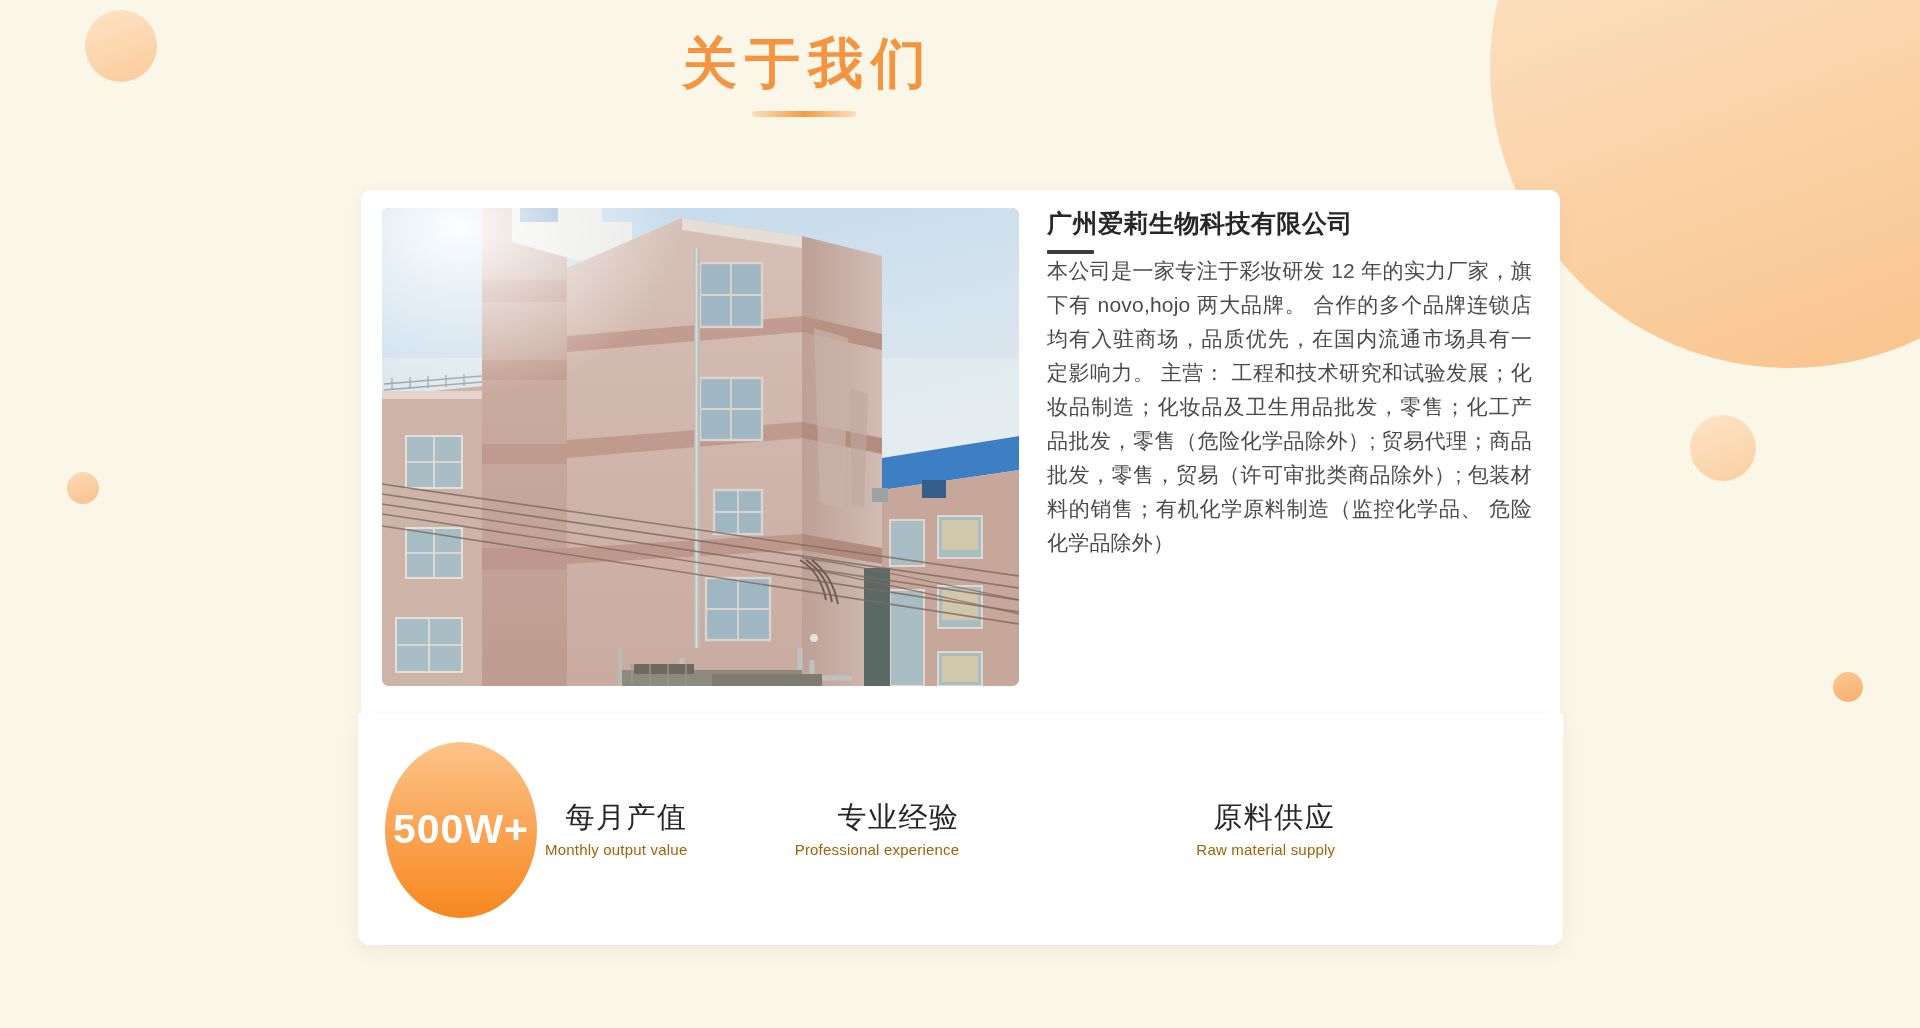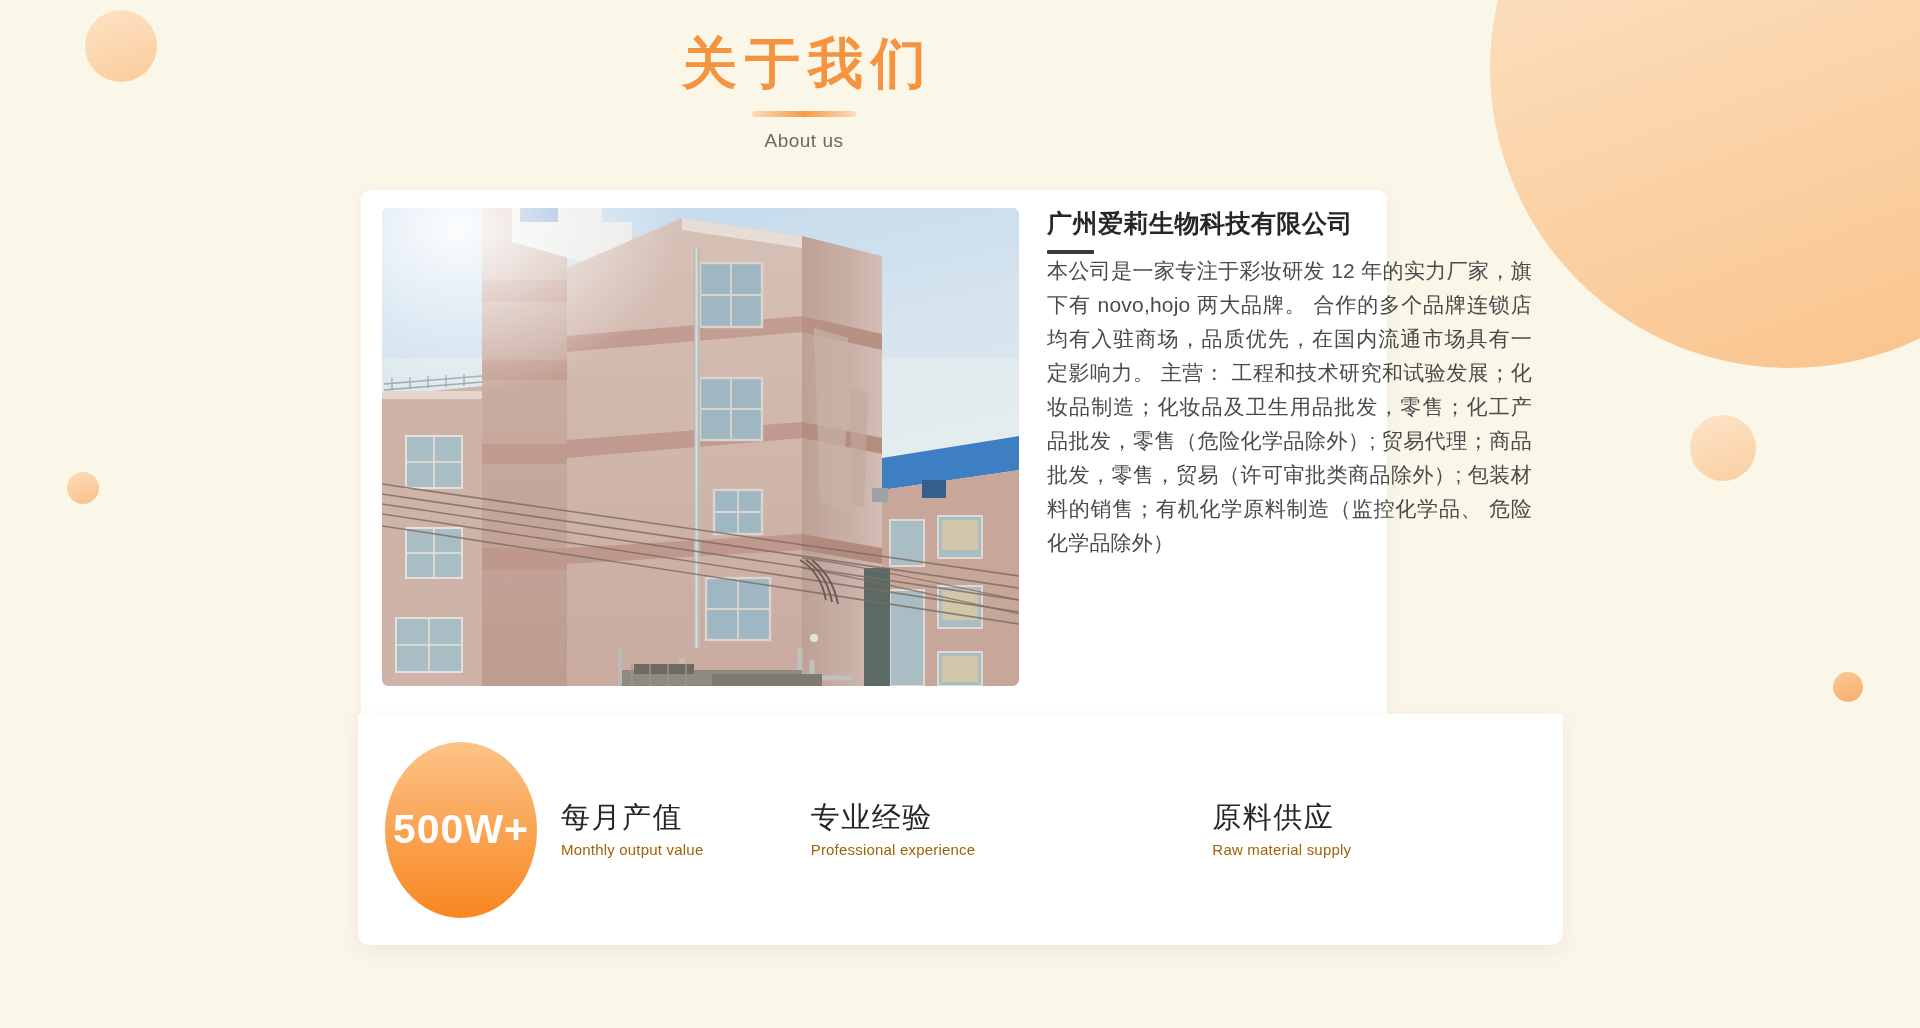--- a/index.html
+++ b/index.html
@@ -33,21 +33,21 @@
   #title-underline {
     width:104px; height:6px; margin:20px auto 0; border-radius:3px;
     background:linear-gradient(90deg,#FCDDBE 0%,#F79B45 50%,#FCDDBE 100%);
   }
   #page-subtitle {
     margin-top:13px; font-size:19px; color:#6A6A6A; letter-spacing:.5px;
   }
 
   
   #info-card {
-    position:absolute; left:361px; top:190px; width:1026px; height:528px;
+    position:absolute; left:361px; top:190px; width:1199px; height:528px;
     background:#FFFFFF; border-radius:10px 10px 0 0;
     box-shadow:0 2px 14px rgba(150,130,100,.07);
   }
 
   
   #company-photo {
     position:absolute; left:21px; top:18px; width:637px; height:478px;
     border-radius:7px; overflow:hidden; background:#CBBDBB;
   }
   #company-photo svg { display:block; width:100%; height:100%; }
@@ -69,53 +69,53 @@
   
   #stats-card {
     position:absolute; left:358px; top:714px; width:1205px; height:231px;
     background:#FFFFFF; border-radius:0 0 12px 12px;
     box-shadow:0 6px 18px rgba(150,130,100,.10);
     display:flex; align-items:center;
   }
   .stat-item {
     flex:1 1 0; display:flex; align-items:center; height:100%;
     padding-left:27px;
+    text-align:right;
   }
   .stat-badge {
     width:152px; height:176px; border-radius:50%;
     background:linear-gradient(180deg,#FCC489 0%,#FAA95C 42%,#F8871F 100%);
     display:flex; align-items:center; justify-content:center;
     flex:0 0 auto;
   }
   .stat-badge-text {
     color:#FFFFFF; font-size:41px; font-weight:700; letter-spacing:1px;
     white-space:nowrap;
   }
   .stat-badge-text.spaced { letter-spacing:9px; text-indent:9px; }
-  .stat-labels { margin-left:24px; }
+  .stat-labels { margin-left:8px; }
   .stat-label-cn {
     font-size:29px; color:#262626; letter-spacing:1.5px; line-height:1.15;
   }
   .stat-label-en {
     font-size:15px; color:#a16207; margin-top:6px; letter-spacing:.2px;
   }
 </style>
 </head>
 <body>
 
 <div class="blob" id="blob-big"></div>
 <div class="blob" id="blob-top"></div>
 <div class="blob" id="blob-mid-l"></div>
 <div class="blob" id="blob-mid-r"></div>
 <div class="blob" id="blob-low-r"></div>
 
 <div id="header">
   <h1 id="page-title">关于我们</h1>
   <div id="title-underline"></div>
-  <div id="page-subtitle">About us</div>
 </div>
 
 <div id="info-card">
 
   <div id="company-photo">
     <svg viewBox="0 0 637 478" preserveAspectRatio="none">
       <defs>
         <linearGradient id="sky" x1="0" y1="0" x2="0.3" y2="1">
           <stop offset="0%" stop-color="#BFD8EC"></stop>
           <stop offset="45%" stop-color="#D6E4EE"></stop>

